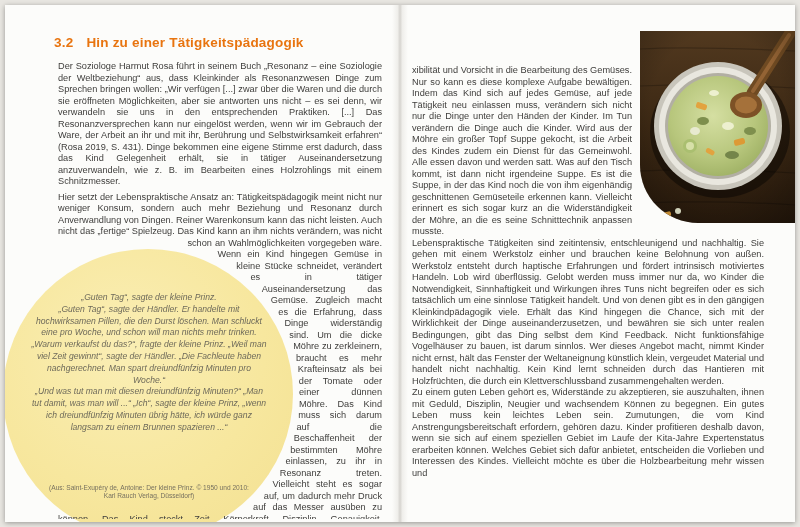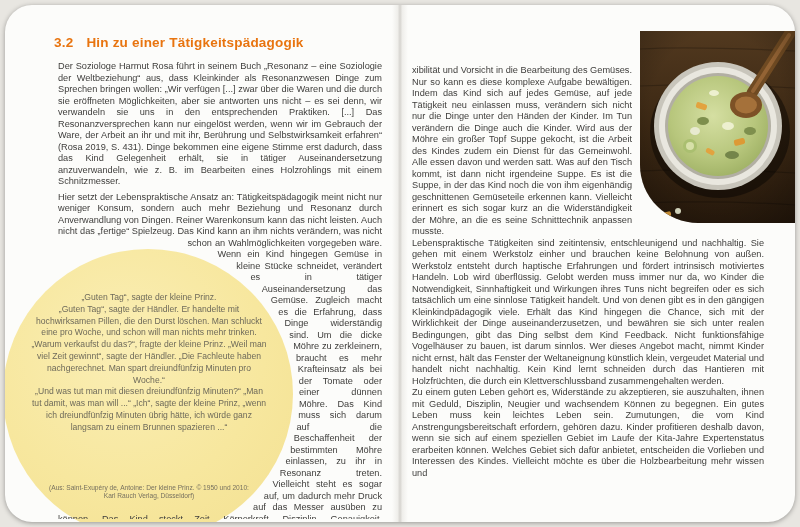--- a/index.html
+++ b/index.html
@@ -4,21 +4,21 @@
 <style>
   * { margin:0; padding:0; box-sizing:border-box; }
   html,body { width:800px; height:527px; }
   body {
     background:#e8e6e1;
     font-family:"Liberation Sans","DejaVu Sans",sans-serif;
     position:relative; overflow:hidden;
   }
   .spread {
     position:absolute; left:5px; top:5px; width:790px; height:517px;
-    background:#fcfcfa; box-shadow:0 1px 5px rgba(0,0,0,0.35);border-radius:27px;
+    background:#fcfcfa; box-shadow:0 1px 5px rgba(0,0,0,0.35);
   }
   .page { position:absolute; top:0; height:517px; overflow:hidden; }
   .page-left  { left:0;     width:395px; }
   .page-right { left:395px; width:395px;margin-top:26px; }
   .fold {
     position:absolute; left:387px; top:0; width:16px; height:517px; z-index:6;
     background:linear-gradient(90deg, rgba(0,0,0,0) 0%, rgba(90,78,55,0.08) 35%,
       rgba(60,50,35,0.20) 50%, rgba(90,78,55,0.08) 65%, rgba(0,0,0,0) 100%);
     pointer-events:none;
   }
@@ -41,21 +41,21 @@
     shape-outside:circle(150px at 95px 337px);
   }
   .quote-circle {
     position:absolute; left:-2px; top:244px; width:290px; height:290px;
     border-radius:50%;
     background:radial-gradient(circle at 42% 35%, #faeeb4 0%, #f7e79e 55%, #f3e091 100%);
     z-index:1;
   }
   .quote-text {
     position:absolute; left:26px; top:287px; width:236px; z-index:2;
-    text-align:center; font-size:8.6px; line-height:11.8px;
+    text-align:center; font-style:italic; font-size:8.6px; line-height:11.8px;
     color:#6e6a5a; white-space:pre-line;
   }
   .quote-source {
     position:absolute; left:38px; top:479px; width:212px; z-index:2;
     text-align:center; font-size:6.6px; line-height:8.4px; color:#77715f;
   }
 
   
   .right-body {
     position:absolute; left:12px; top:34px; width:352px; height:455px;

